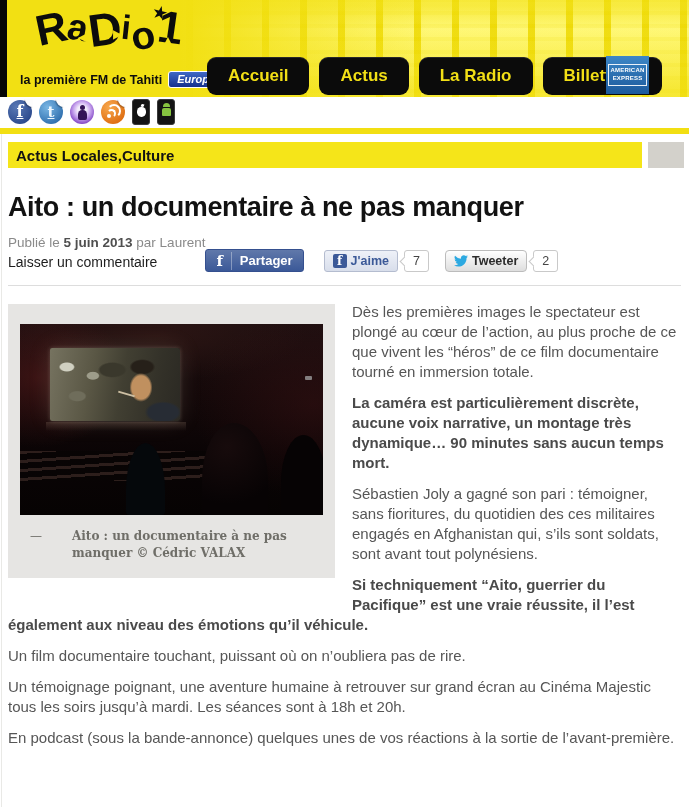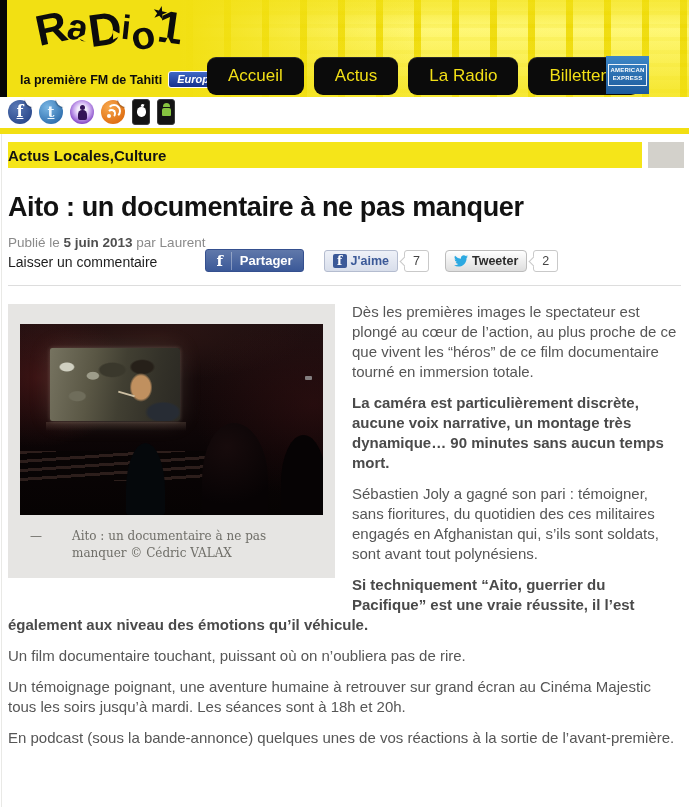--- a/index.html
+++ b/index.html
@@ -40,21 +40,21 @@
   .tagline { font-size:12.5px; font-weight:bold; color:#0d0d0d; }
   .europe-badge {
     display:inline-block; padding:1px 8px 2px; border:1px solid #fff; border-radius:3px;
     background:linear-gradient(180deg,#3f68c5,#16318d); color:#fff;
     font-size:11px; font-weight:bold; font-style:italic;
   }
 
   .nav { position:absolute; left:207px; bottom:2px; display:flex; gap:10px; }
   .nav-btn {
     display:inline-block; padding:10px 21px 11px; background:#0b0b0b; border-radius:9px;
-    color:#f2df16; font-size:17px; font-weight:normal; text-decoration:none; line-height:1;
+    color:#f2df16; font-size:17px; font-weight:bold; text-decoration:none; line-height:1;
     box-shadow:inset 0 1px 0 rgba(255,255,255,.12);
   }
   .amex {
     position:absolute; right:40px; bottom:3px; width:43px; height:38px;
     background:linear-gradient(180deg,#3c86c6,#1c5a9c); display:flex; align-items:center; justify-content:center;
   }
   .amex-inner {
     border:1px solid rgba(255,255,255,.9); padding:2px 2px; color:#fff; text-align:center;
     font-size:6px; font-weight:bold; line-height:1.3; letter-spacing:.2px;
   }
@@ -79,21 +79,21 @@
   .phone { width:18px; height:26px; border-radius:3px; background:#141414; border:1px solid #3a3a3a; position:relative; display:flex; align-items:center; justify-content:center; }
   .apple-body { width:9px; height:10px; background:#fff; border-radius:45% 45% 48% 48%; position:relative; }
   .apple-body::after { content:""; position:absolute; top:-3px; left:4px; width:3px; height:3px; background:#fff; border-radius:60% 0 60% 0; transform:rotate(20deg); }
   .droid { width:9px; height:8px; background:#86c440; border-radius:2px 2px 1px 1px; position:relative; }
   .droid::before { content:""; position:absolute; top:-5px; left:1px; width:7px; height:4px; background:#86c440; border-radius:4px 4px 0 0; }
 
   .yellow-divider { height:6px; background:#f2df12; margin-top:1px; }
 
   
   .crumb-row { display:flex; align-items:center; margin:8px 5px 0 8px; }
-  .crumb-bar { flex:1; height:26px; background:#f5e519; display:flex; align-items:center; padding-left:0; }
+  .crumb-bar { flex:1; height:26px; background:#f5e519; display:flex; align-items:center; padding-left:8px; }
   .crumb-bar a { color:#131313; font-size:15px; font-weight:bold; text-decoration:none; }
   .crumb-sep { color:#131313; font-size:15px; font-weight:bold; }
   .crumb-side { width:36px; height:26px; background:#d3d1cb; margin-left:6px; }
 
   
   .title { margin:24px 8px 0; font-size:27px; line-height:30px; letter-spacing:-0.4px; color:#121212; font-weight:bold; }
   .meta-row { margin:12px 8px 0 8px; display:flex; justify-content:flex-start; align-items:flex-end; }
   .meta-left { }
   .meta-line1 { font-size:13.5px; color:#8a8a8a; line-height:18px; }
   .meta-line1 .date { font-weight:bold; color:#4f4f4f; }
@@ -168,21 +168,21 @@
     background:repeating-linear-gradient(176deg, rgba(74,52,46,.55) 0 3px, rgba(8,4,4,.92) 3px 9px); }
   .head { position:absolute; bottom:0; }
   .head-1 { left:60%; width:22%; height:92px; border-radius:48% 52% 8% 8%/62% 62% 4% 4%;
     background:radial-gradient(circle at 38% 26%, #170b0c, #070304 72%); }
   .head-2 { left:35%; width:13%; height:72px; border-radius:50% 50% 8% 8%/66% 66% 5% 5%; background:#05080b; }
   .head-3 { left:86%; width:15%; height:80px; border-radius:50% 50% 0 0/60% 60% 0 0; background:#060304; }
   .speck { position:absolute; left:94%; top:27%; width:7px; height:4px; background:#939393; opacity:.85; border-radius:1px; }
 
   .caption { display:flex; margin:13px 4px 0 10px; font-family:"DejaVu Serif", serif; font-size:12px; line-height:17px; color:#6f6e68; }
   .caption .dash { width:42px; flex:none; }
-  .caption .cap-text { width:232px; }
+  .caption .cap-text { width:232px;font-weight:bold; }
 </style>
 </head>
 <body>
 
 <div class="left-line"></div>
 
 <div class="header">
   <div class="edge-strip"></div>
 
   <a class="logo" href="#">

